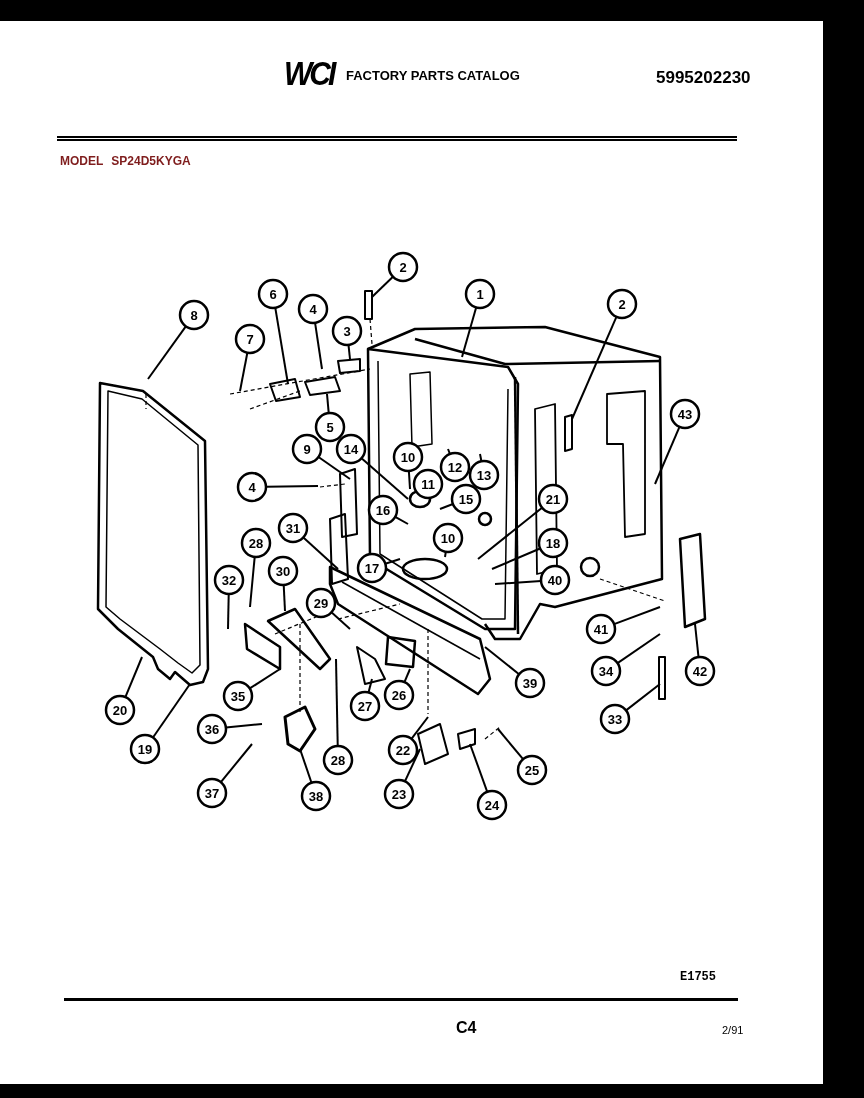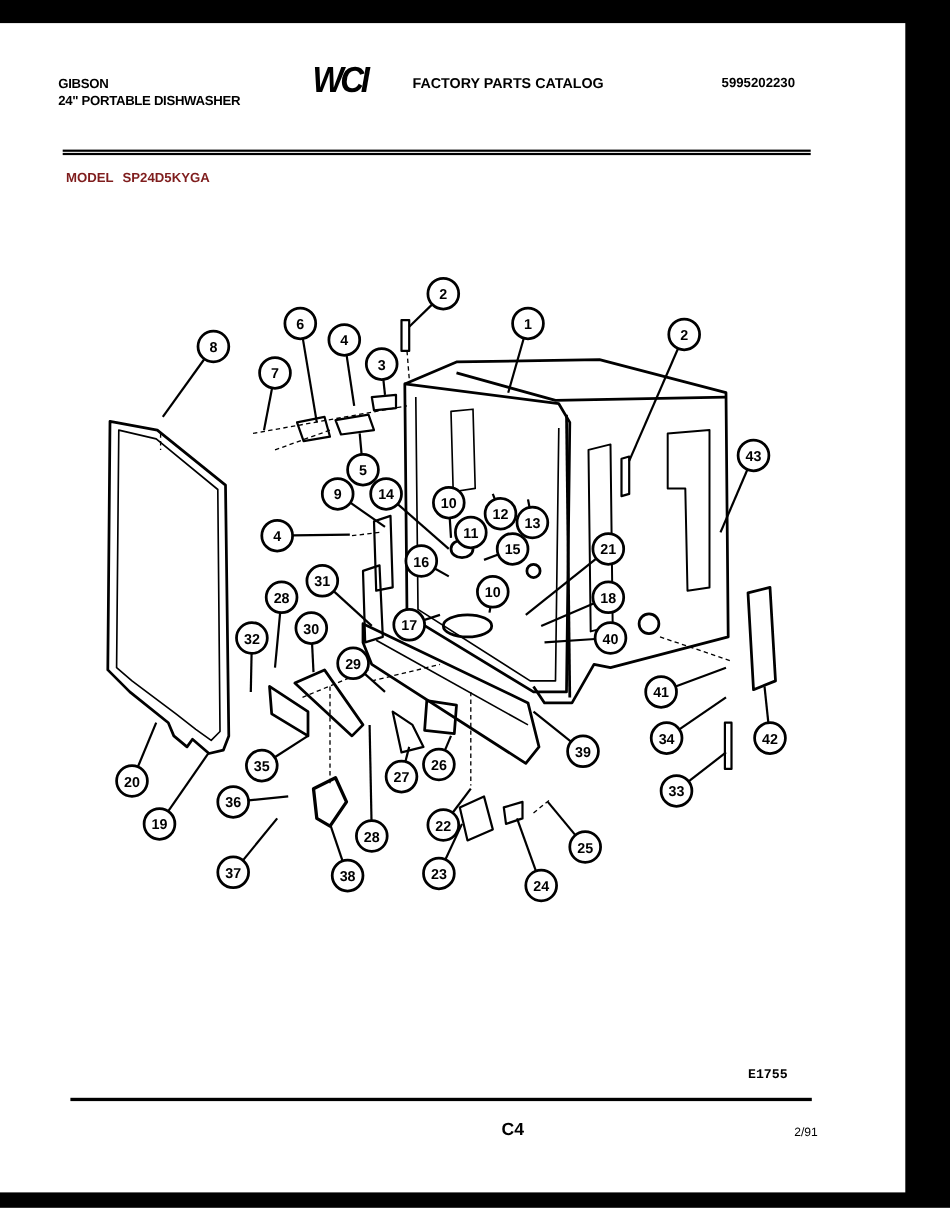--- a/index.html
+++ b/index.html
@@ -13,24 +13,24 @@
   }
   .hdr-left {
     position: absolute; left: 53px; top: 48px; font-weight: bold; font-size: 12px;
     line-height: 15px; color: #000; letter-spacing: -0.3px;
   }
   .logo {
     position: absolute; left: 284px; top: 36px; font-weight: bold; font-style: italic;
     font-size: 30px; letter-spacing: -3px; color: #000; transform: scaleY(1.1);
   }
   .catalog-title {
-    position: absolute; left: 346px; top: 47px; font-weight: bold; font-size: 13px; color: #000; margin-left: 29px;
+    position: absolute; left: 346px; top: 47px; font-weight: bold; font-size: 13px; color: #000;
   }
   .catalog-no {
-    position: absolute; left: 656px; top: 47px; font-weight: bold; font-size: 12px; color: #000;
+    position: absolute; left: 656px; top: 47px; font-weight: bold; font-size: 17px; color: #000;
   }
   .rule-top {
     position: absolute; left: 57px; top: 115px; width: 680px; height: 5px;
     border-top: 2px solid #000; border-bottom: 2px solid #000; box-sizing: border-box;
   }
   .model-line {
     position: absolute; left: 60px; top: 133px; font-weight: bold; font-size: 12px; color: #7f1d1d;
   }
   .model-line span { margin-right: 8px; }
   .diagram { position: absolute; left: 0; top: -21px; width: 864px; height: 1098px; }
@@ -47,24 +47,20 @@
     position: absolute; left: 722px; top: 1024px; font-weight: normal; font-size: 11px; color: #000;
   }
   .callout-text {
     font-family: "Liberation Sans", sans-serif; font-weight: bold; font-size: 13px;
   }
 </style>
 </head>
 <body>
 
 <div class="page">
-  <div class="hdr-left">
-    <div>GIBSON</div>
-    <div>24" PORTABLE DISHWASHER</div>
-  </div>
   <div class="logo">WCI</div>
   <div class="catalog-title">FACTORY PARTS CATALOG</div>
   <div class="catalog-no">5995202230</div>
   <div class="rule-top"></div>
   <div class="model-line">
     <span>MODEL</span><span>SP24D5KYGA</span>
   </div>
 </div>
 
 <svg class="diagram" viewBox="0 0 864 1098" xmlns="http://www.w3.org/2000/svg">

